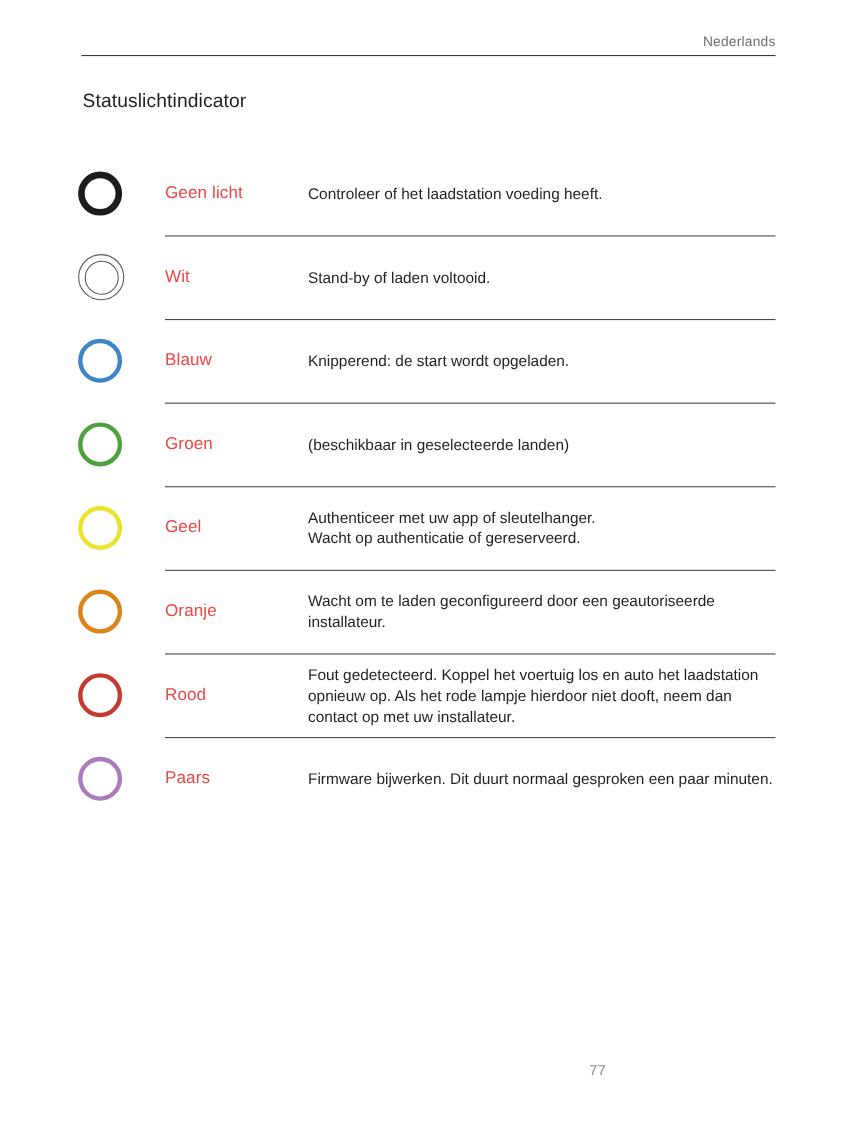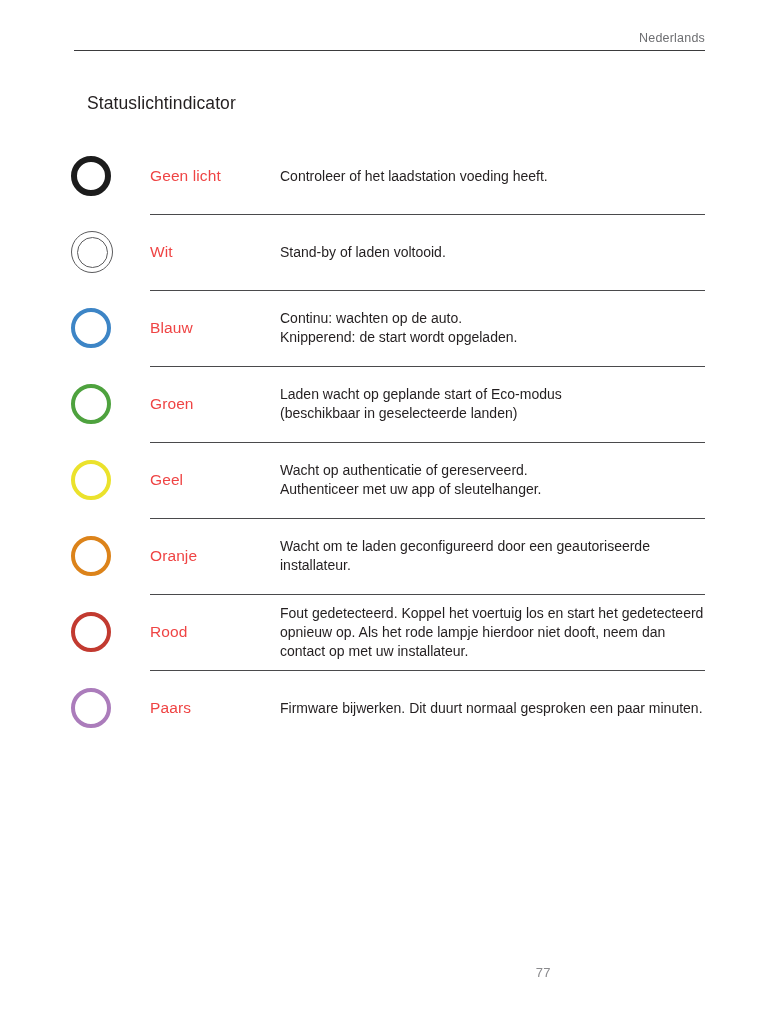--- a/index.html
+++ b/index.html
@@ -47,21 +47,21 @@
 
   
   .section-title {
     position: absolute;
     left: 75px;
     top: 81px;
     font-size: 17.5px;
     font-weight: 400;
     letter-spacing: .1px;
     color: #231f20;
-    margin: 12px;
+    margin: 0;
   }
 
   
   .status-table {
     position: absolute;
     left: 0;
     top: 138px;
     width: 779px;
   }
 
@@ -180,61 +180,59 @@
         <div class="desc-cell">
           <span class="line">Stand-by of laden voltooid.</span>
         </div>
       </div>
       <div class="status-row">
         <div class="led-cell">
           <span class="led med" style="border-color: rgb(61, 133, 198);"></span>
         </div>
         <div class="name-cell">Blauw</div>
         <div class="desc-cell">
-          <span class="line">Continu: wachten op de auto.</span>
           <span class="line">Knipperend: de start wordt opgeladen.</span>
         </div>
       </div>
       <div class="status-row">
         <div class="led-cell">
           <span class="led med" style="border-color: rgb(78, 162, 62);"></span>
         </div>
         <div class="name-cell">Groen</div>
         <div class="desc-cell">
-          <span class="line">Laden wacht op geplande start of Eco-modus</span>
           <span class="line">(beschikbaar in geselecteerde landen)</span>
         </div>
       </div>
       <div class="status-row">
         <div class="led-cell">
           <span class="led med" style="border-color: rgb(235, 226, 44);"></span>
         </div>
         <div class="name-cell">Geel</div>
         <div class="desc-cell">
+          <span class="line">Authenticeer met uw app of sleutelhanger.</span>
           <span class="line">Wacht op authenticatie of gereserveerd.</span>
-          <span class="line">Authenticeer met uw app of sleutelhanger.</span>
         </div>
       </div>
       <div class="status-row">
         <div class="led-cell">
           <span class="led med" style="border-color: rgb(220, 131, 26);"></span>
         </div>
         <div class="name-cell">Oranje</div>
         <div class="desc-cell">
           <span class="line">Wacht om te laden geconfigureerd door een geautoriseerde</span>
           <span class="line">installateur.</span>
         </div>
       </div>
       <div class="status-row">
         <div class="led-cell">
           <span class="led med" style="border-color: rgb(194, 58, 48);"></span>
         </div>
         <div class="name-cell">Rood</div>
         <div class="desc-cell">
-          <span class="line">Fout gedetecteerd. Koppel het voertuig los en start het gedetecteerd</span>
+          <span class="line">Fout gedetecteerd. Koppel het voertuig los en auto het laadstation</span>
           <span class="line">opnieuw op. Als het rode lampje hierdoor niet dooft, neem dan</span>
           <span class="line">contact op met uw installateur.</span>
         </div>
       </div>
       <div class="status-row">
         <div class="led-cell">
           <span class="led med" style="border-color: rgb(171, 124, 187);"></span>
         </div>
         <div class="name-cell">Paars</div>
         <div class="desc-cell">

